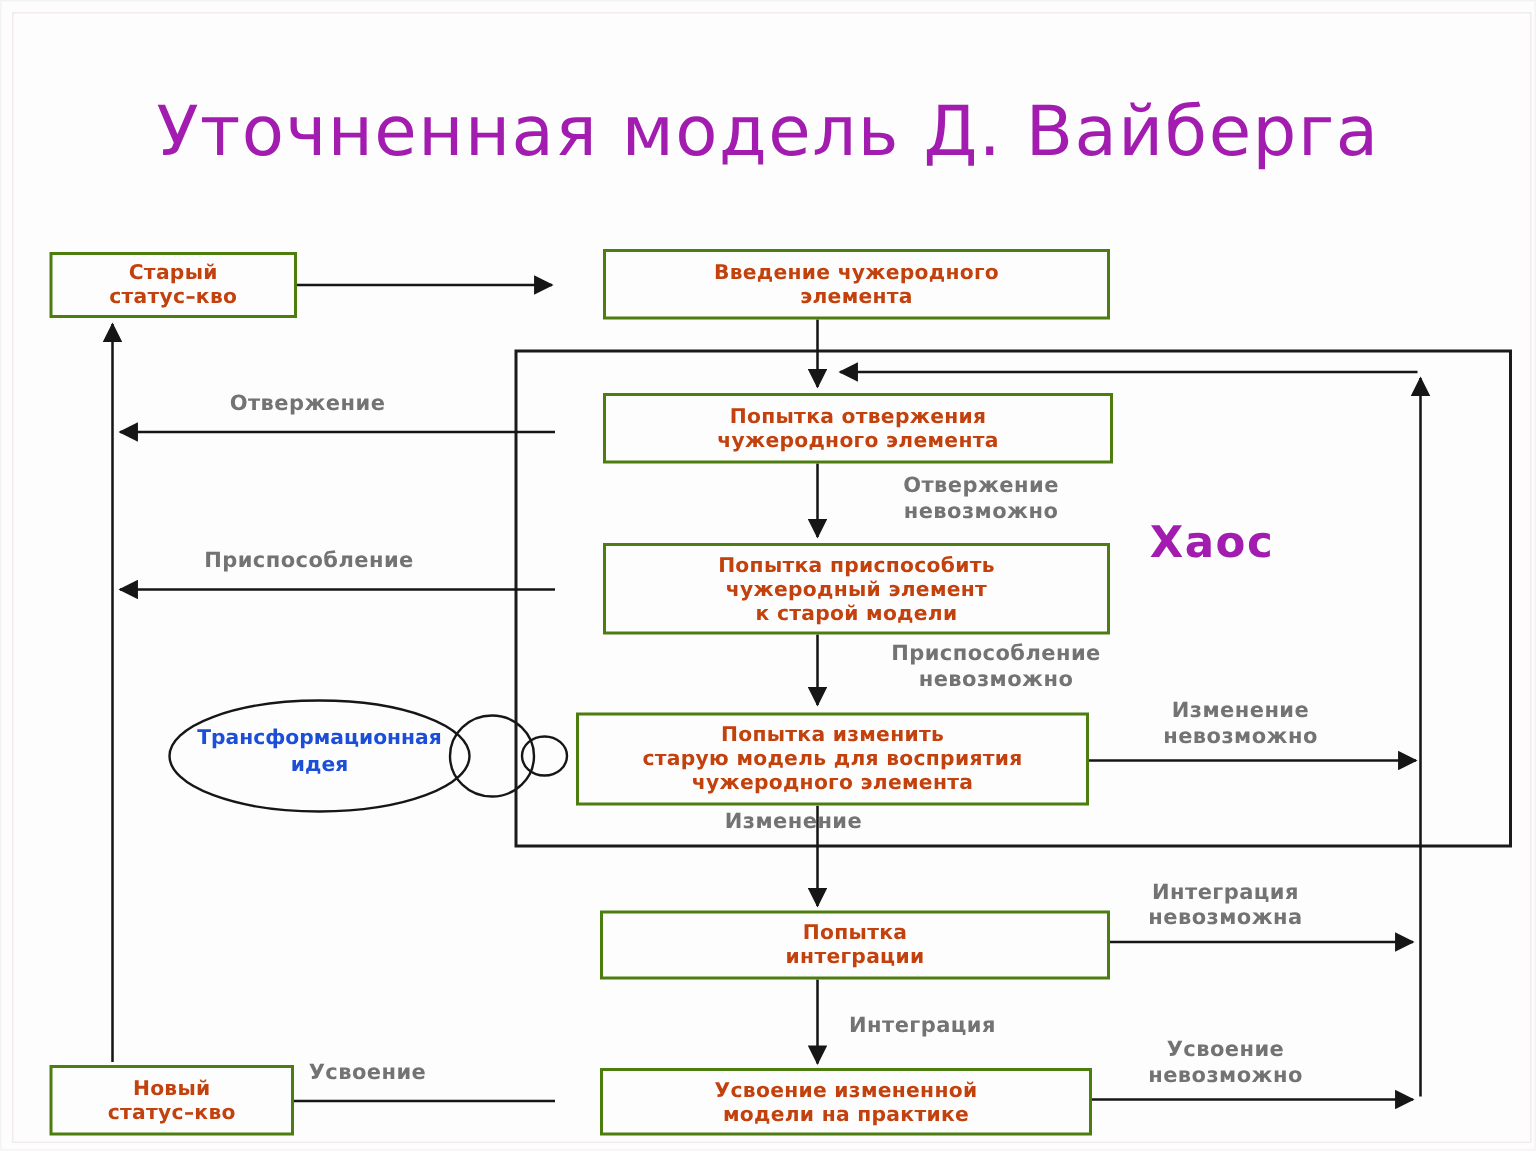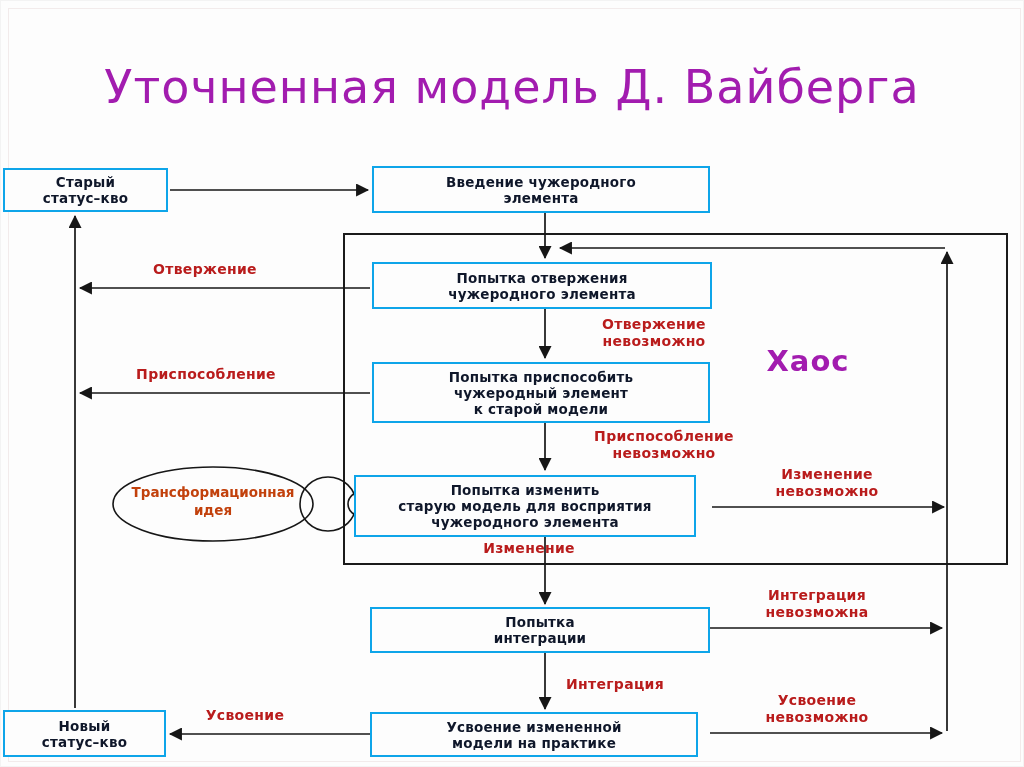--- a/index.html
+++ b/index.html
@@ -16,37 +16,37 @@
     color:#a21caf;white-space:nowrap;
   }
   .layer{position:absolute;left:0;top:0;width:1024px;height:767px;}
   svg.connectors{position:absolute;left:0;top:0;z-index:2;pointer-events:none;}
   .chaos-box{
     position:absolute;left:343px;top:233px;width:661px;height:328px;
     border:2px solid #1b1b1b;z-index:1;background:transparent;
   }
   .box{
     position:absolute;z-index:3;background:#fdfdfd;
-    border:2px solid #0ea5e9;
+    border:2px solid #4d7c0f;
     display:flex;align-items:center;justify-content:center;text-align:center;
-    font-size:13.5px;font-weight:bold;color:#0f172a;line-height:16px;
-    white-space:pre-line;letter-spacing:.2px;padding:2px;box-sizing:border-box;
+    font-size:13.5px;font-weight:bold;color:#c2410c;line-height:16px;
+    white-space:pre-line;letter-spacing:.2px;padding:2px;box-sizing:border-box;margin-left:30px;
   }
   .lbl{
     position:absolute;z-index:3;text-align:center;
-    font-size:14px;font-weight:bold;color:#b91c1c;line-height:17px;
+    font-size:14px;font-weight:bold;color:#737373;line-height:17px;
     white-space:pre-line;letter-spacing:.3px;
   }
   .chaos-lbl{
     position:absolute;left:743px;top:344px;width:130px;z-index:3;text-align:center;
     font-size:29px;font-weight:bold;color:#a21caf;letter-spacing:1px;
   }
   .idea-lbl{
     position:absolute;left:118px;top:483px;width:190px;z-index:3;text-align:center;
-    font-size:13.5px;font-weight:bold;color:#c2410c;line-height:18px;white-space:pre-line;
+    font-size:13.5px;font-weight:bold;color:#1d4ed8;line-height:18px;white-space:pre-line;
   }
 </style>
 </head>
 <body>
 
 <div class="frame-outer"></div>
 <div class="frame-inner"></div>
 
 <div class="title">Уточненная модель Д. Вайберга</div>
 

